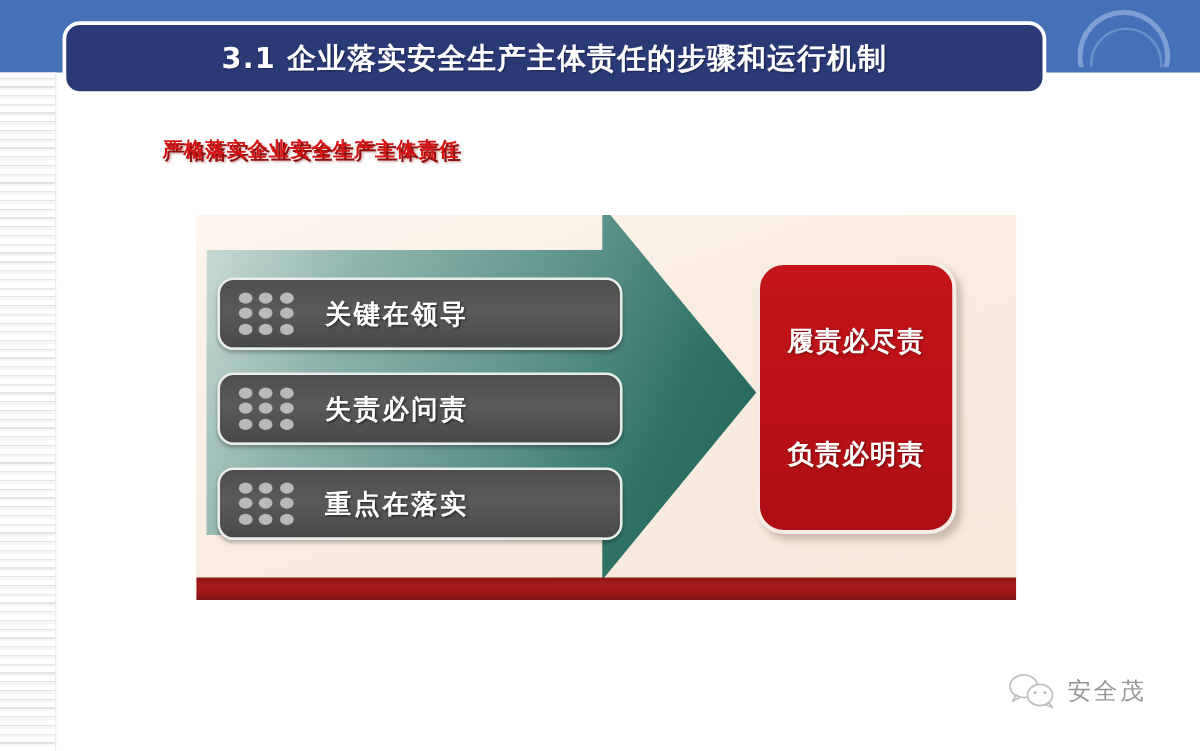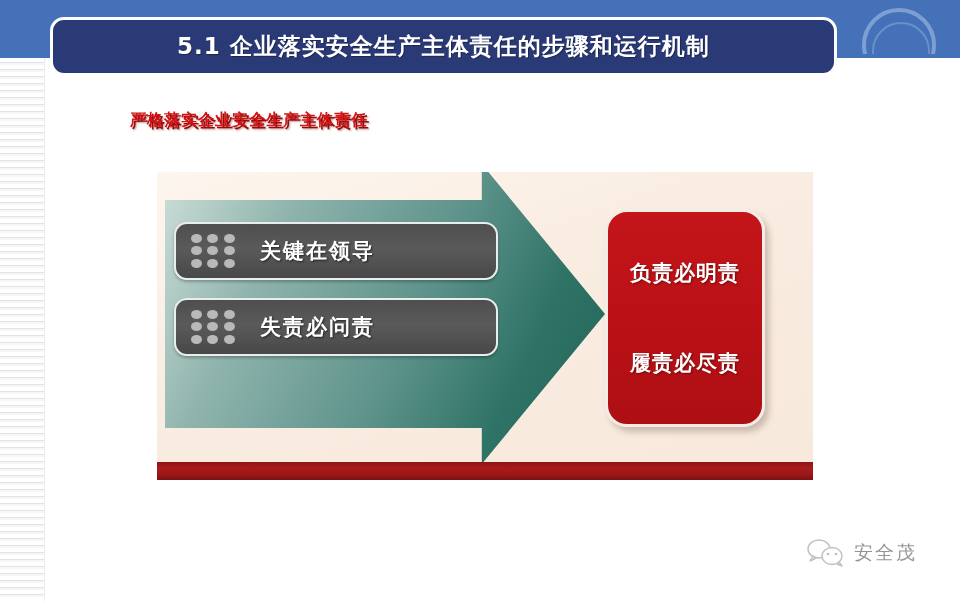--- a/index.html
+++ b/index.html
@@ -217,21 +217,21 @@
 </head>
 <body>
 
 <div class="top-banner">
   <div class="banner-arc"></div>
 </div>
 
 <div class="left-stripes"></div>
 
 <div class="title-bar">
-  <span class="title-text">5.1  企业落实安全生产主体责任的步骤和运行机制</span>
+  <span class="title-text">3.1  企业落实安全生产主体责任的步骤和运行机制</span>
 </div>
 
 <div class="red-heading">严格落实企业安全生产主体责任</div>
 
 <div class="panel">
 
   <div class="arrow"></div>
 
   <div class="bar bar-1">
     <span class="dot-grid">
@@ -256,24 +256,38 @@
       <i class="dot"></i>
         <i class="dot"></i>
         <i class="dot"></i>
       <i class="dot"></i>
         <i class="dot"></i>
         <i class="dot"></i>
     </span>
     <span class="bar-label">失责必问责</span>
   </div>
 
+  <div class="bar bar-3">
+    <span class="dot-grid">
+      <i class="dot"></i>
+        <i class="dot"></i>
+        <i class="dot"></i>
+      <i class="dot"></i>
+        <i class="dot"></i>
+        <i class="dot"></i>
+      <i class="dot"></i>
+        <i class="dot"></i>
+        <i class="dot"></i>
+    </span>
+    <span class="bar-label">重点在落实</span>
+  </div>
 
   <div class="red-card">
+    <span class="red-card-line">履责必尽责</span>
     <span class="red-card-line">负责必明责</span>
-    <span class="red-card-line">履责必尽责</span>
   </div>
 
   <div class="panel-footer"></div>
 </div>
 
 <div class="watermark">
   <span class="wechat-icon">
     <svg width="40" height="30" viewBox="0 0 40 30" fill="none" xmlns="http://www.w3.org/2000/svg">
       <ellipse cx="13" cy="11" rx="11" ry="9" stroke="#8e8e8e" stroke-width="1.4" fill="none"></ellipse>
       <path d="M7 18 L4 23 L10 20 Z" stroke="#8e8e8e" stroke-width="1.4" fill="none" stroke-linejoin="round"></path>

